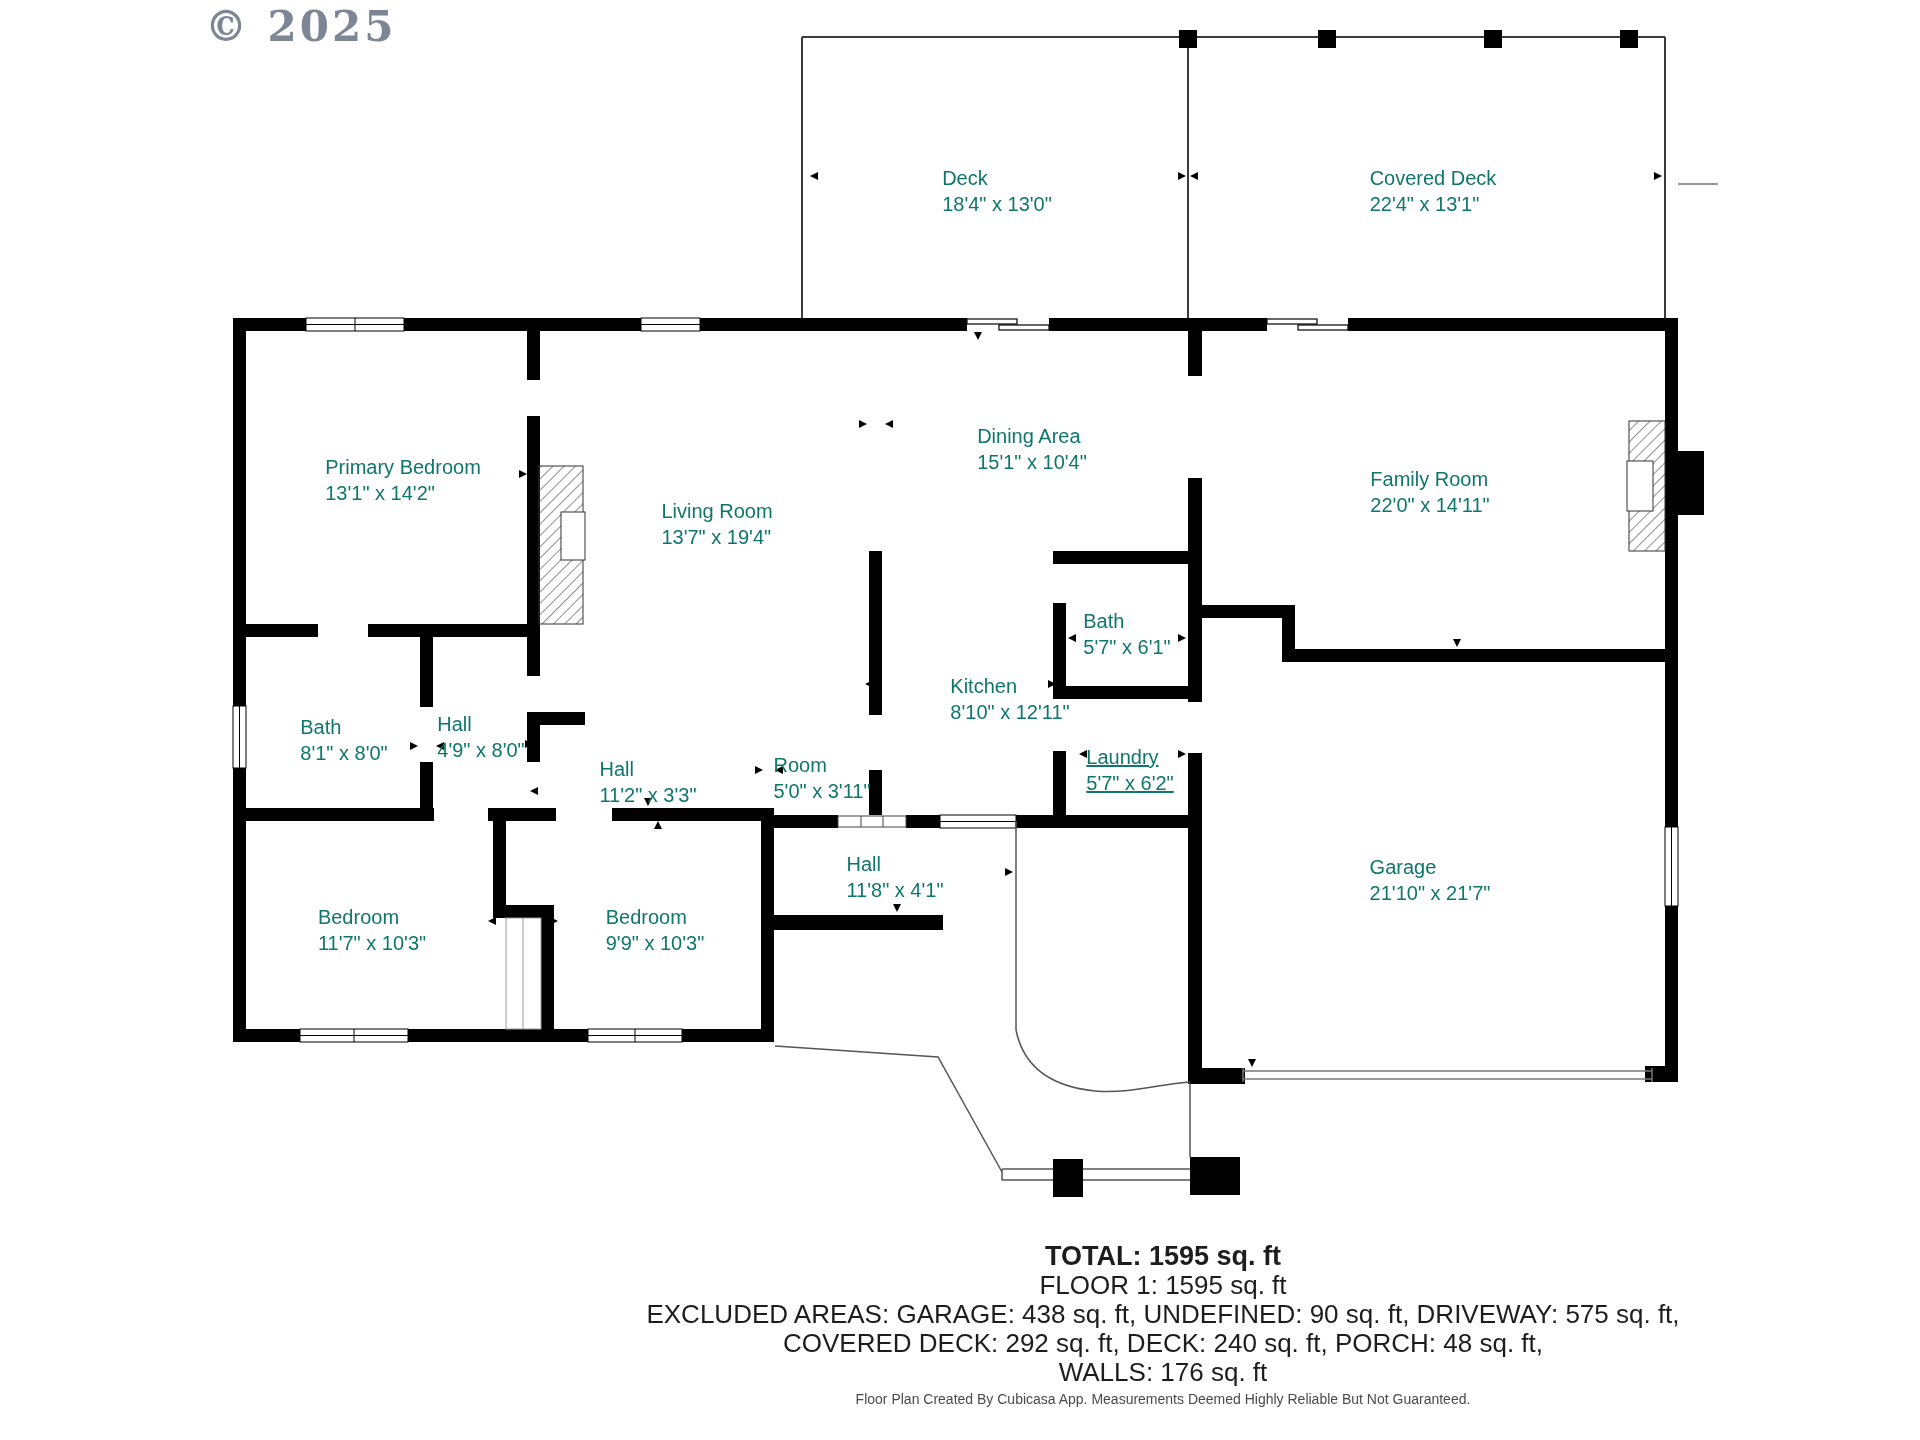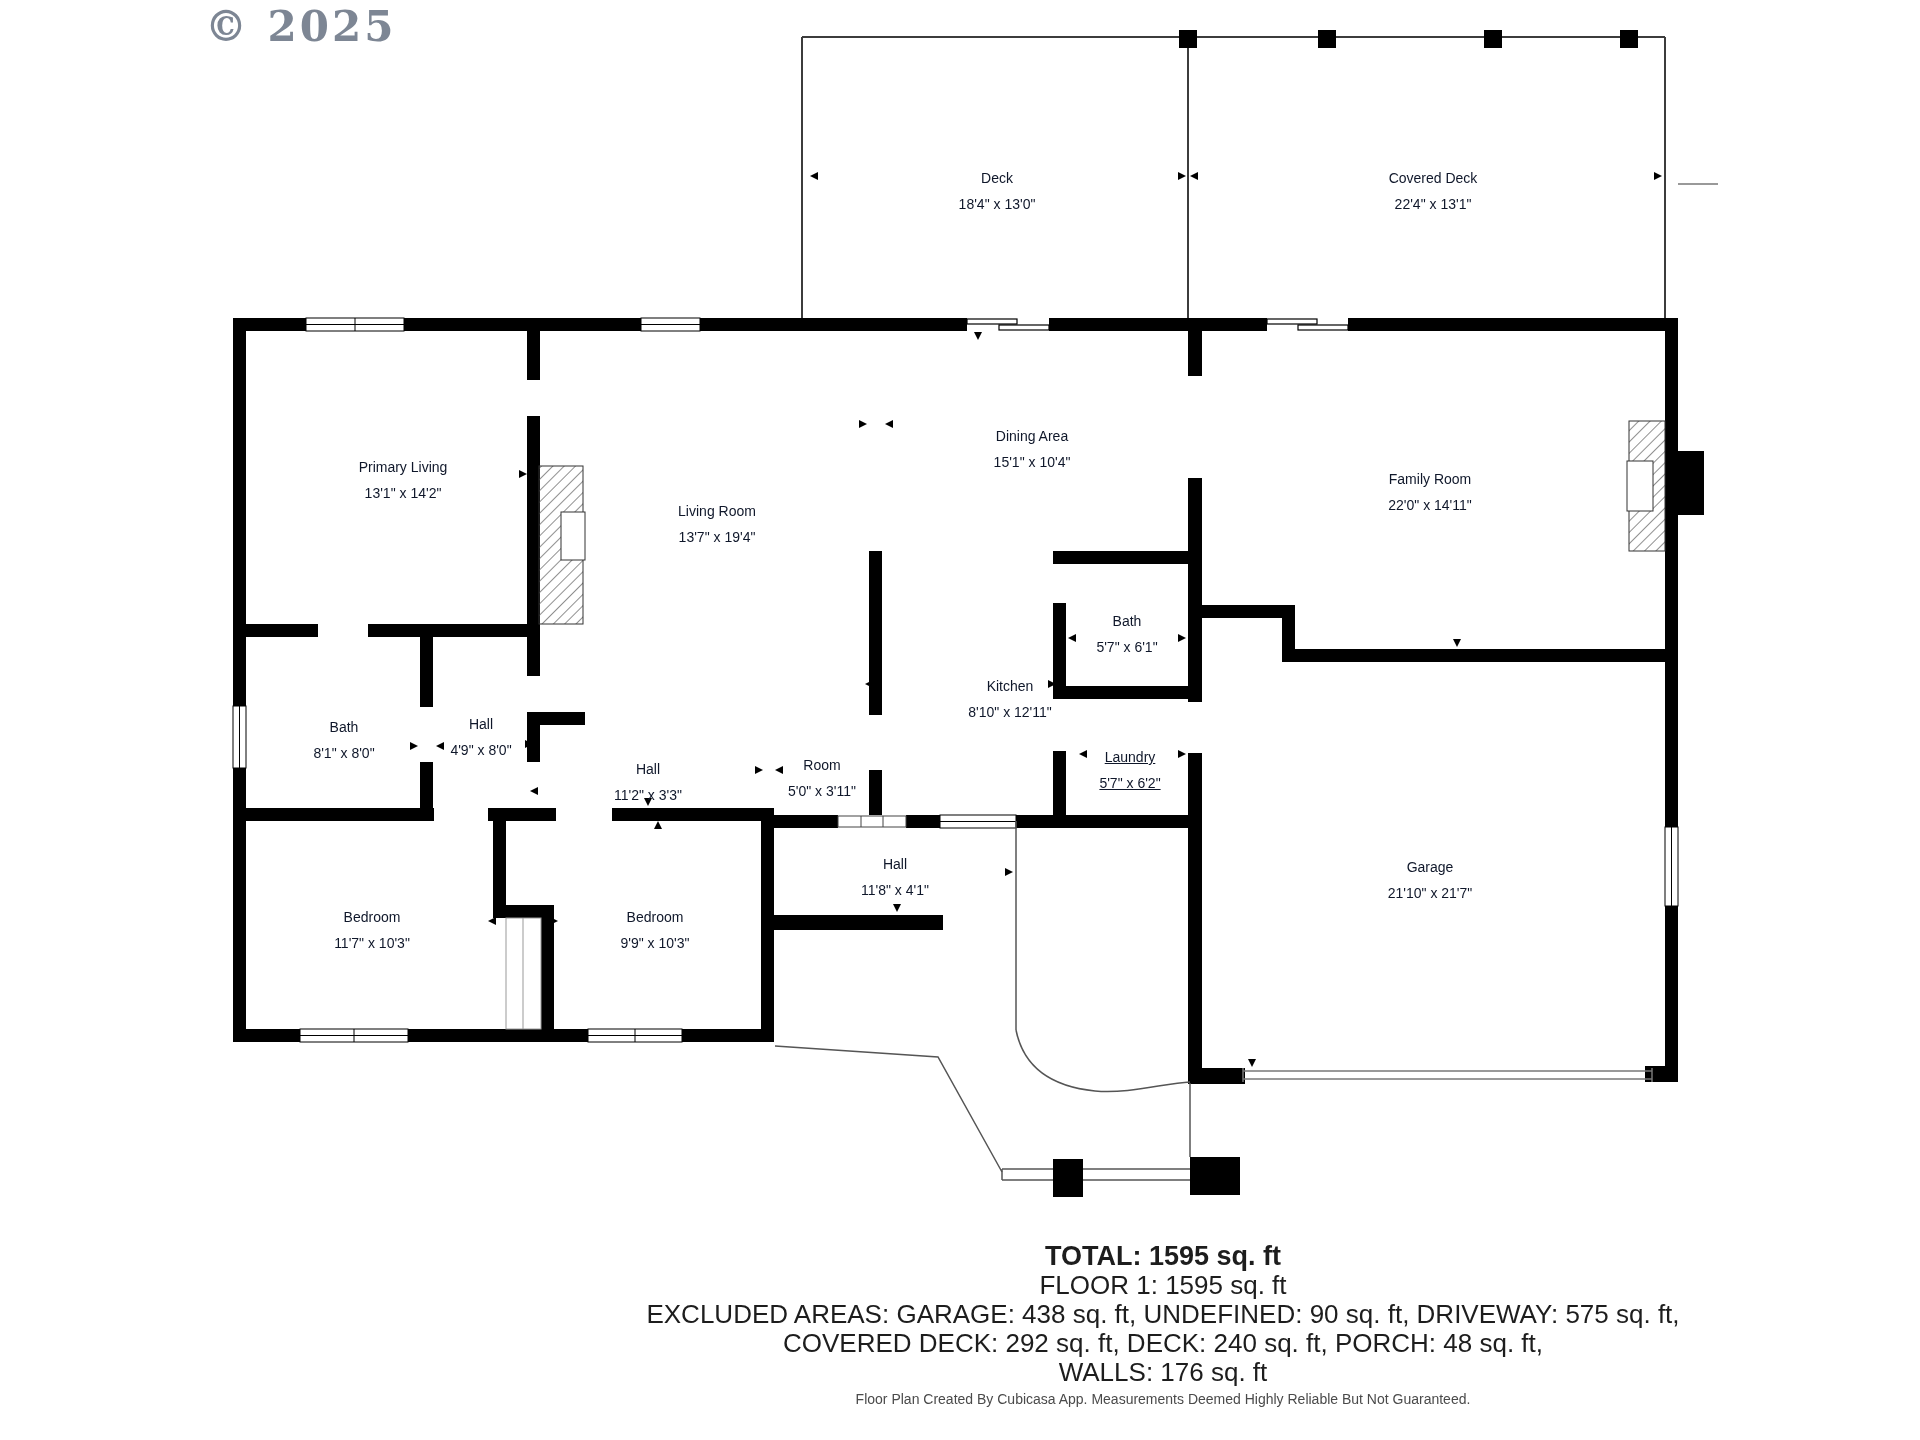--- a/index.html
+++ b/index.html
@@ -2,22 +2,22 @@
 <html><head>
 <meta charset="utf-8">
 <style>
   html,body{margin:0;padding:0;background:#ffffff;}
   #page{position:relative;width:1920px;height:1424px;background:#ffffff;overflow:hidden;
         font-family:"Liberation Sans","DejaVu Sans",sans-serif;}
   #plan-svg{position:absolute;left:0;top:0;}
   #copyright{position:absolute;left:205px;top:2px;font-family:"DejaVu Serif",serif;
              font-weight:bold;font-size:42px;color:#7d8694;letter-spacing:3px;}
   #room-labels{position:absolute;left:0;top:0;width:100%;height:100%;}
-  .room-label{position:absolute;transform:translate(-50%,-50%);text-align:center;
-              color:#0f172a;font-size:14px;line-height:26px;white-space:nowrap;}
+  .room-label{position:absolute;transform:translate(-50%,-50%);
+              color:#0f766e;font-size:20px;line-height:26px;white-space:nowrap;}
   #summary{position:absolute;left:283px;top:1242px;width:1760px;text-align:center;color:#1d1d1d;}
   #summary div{font-size:26px;line-height:29px;}
   #summary .sum-total{font-weight:bold;font-size:27px;}
   #footer-note{position:absolute;left:283px;top:1391px;width:1760px;text-align:center;
                font-size:14px;color:#4a4a4a;}
 </style>
 </head>
 <body>
 
 <div id="page">
@@ -240,21 +240,21 @@
   <div id="room-labels">
       <div class="room-label" style="left: 997px; top: 191px;">
         <div>Deck</div>
         <div>18'4" x 13'0"</div>
       </div>
       <div class="room-label" style="left: 1433px; top: 191px;">
         <div>Covered Deck</div>
         <div>22'4" x 13'1"</div>
       </div>
       <div class="room-label" style="left: 403px; top: 480px;">
-        <div>Primary Living</div>
+        <div>Primary Bedroom</div>
         <div>13'1" x 14'2"</div>
       </div>
       <div class="room-label" style="left: 1032px; top: 449px;">
         <div>Dining Area</div>
         <div>15'1" x 10'4"</div>
       </div>
       <div class="room-label" style="left: 1430px; top: 492px;">
         <div>Family Room</div>
         <div>22'0" x 14'11"</div>
       </div>

